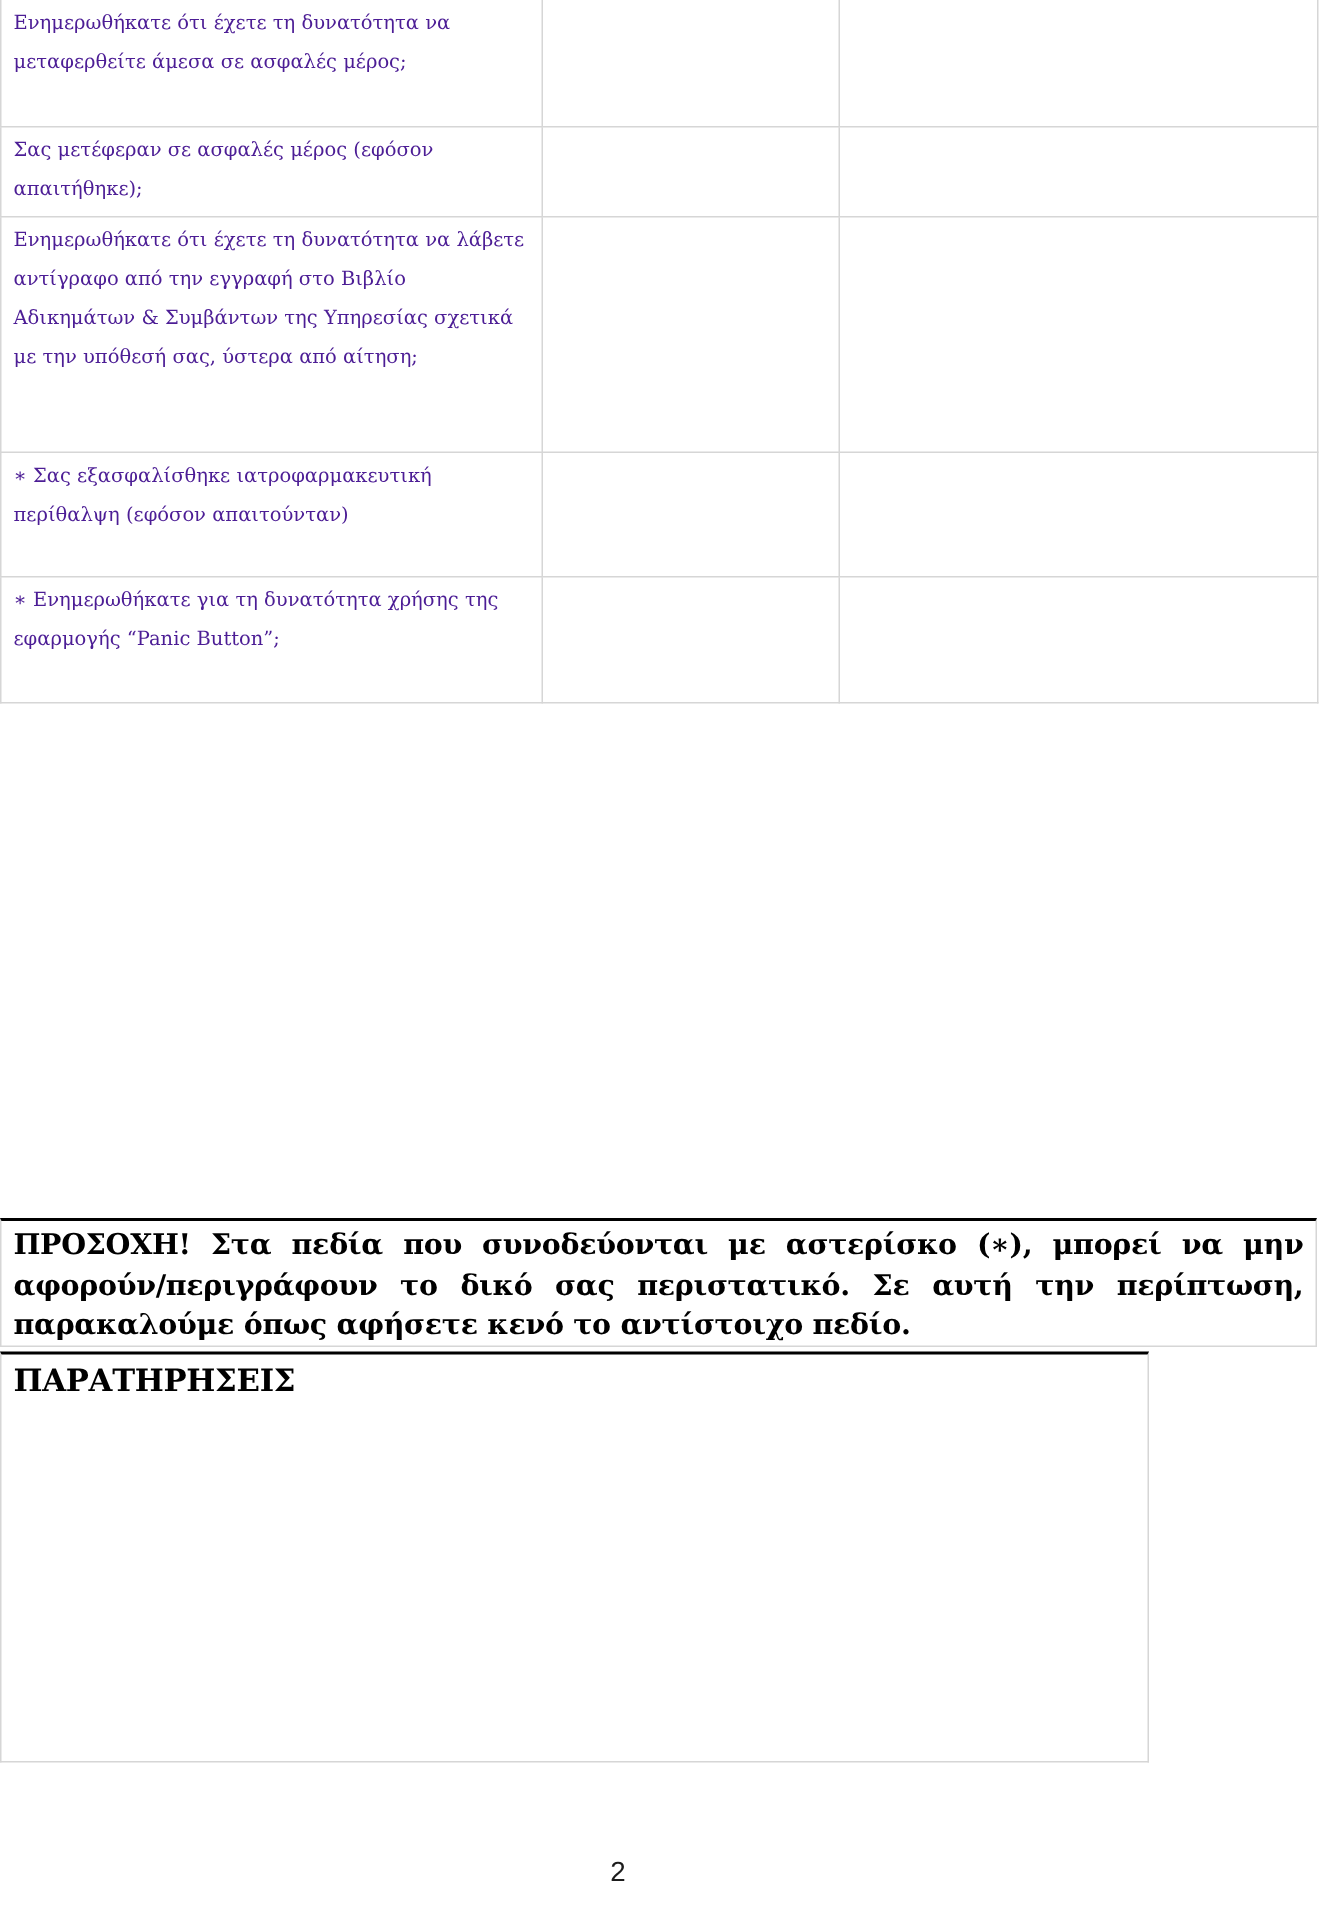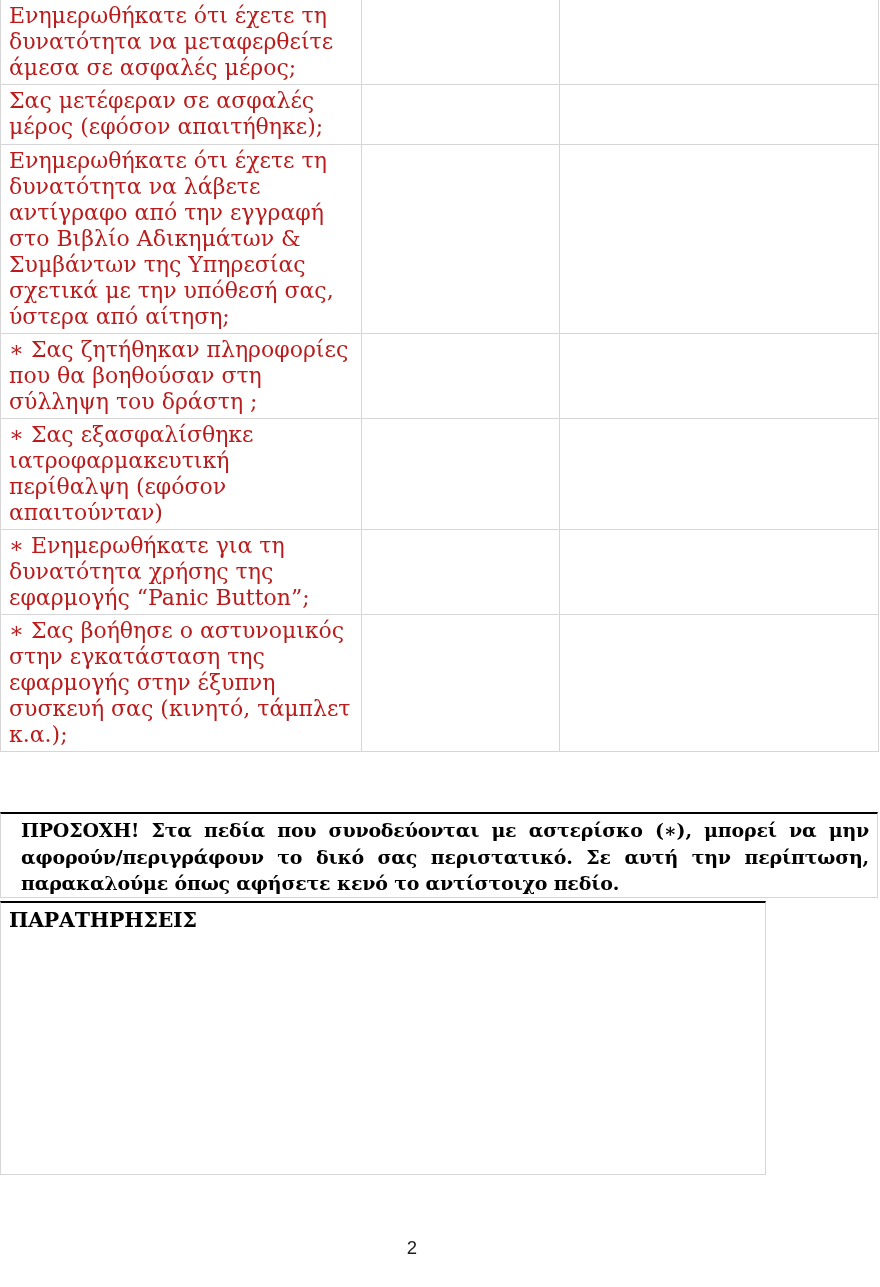--- a/index.html
+++ b/index.html
@@ -16,39 +16,39 @@
   table.qtable {
     position:absolute; top:0; left:0;
     width:878px;
     border-collapse:collapse;
     table-layout:fixed;
   }
   table.qtable td {
     border:1px solid #d6d6d6;
     vertical-align:top;
     padding:3px 7px 3px 8px;
-    font-size:22px;
+    font-size:13px;
     line-height:26px;
-    color:#b91c1c;
+    color:#4c1d95;
     overflow:hidden;
   }
   table.qtable tr:first-child td { border-top:none; }
   .r1{height:84px}.r2{height:60px}.r3{height:157px}.r4{height:84px}
   .r5{height:83px}.r6{height:85px}.r7{height:59px}.r8{height:84px}.r9{height:110px}
 
   
   .attention {
     position:absolute; top:812px; left:0;
     width:878px; height:86px;
     box-sizing:border-box;
     border-top:2.5px solid #000000;
     border-left:1px solid #d6d6d6;
     border-right:1px solid #d6d6d6;
     border-bottom:1px solid #d6d6d6;
-    padding:3px 8px 0 20px;
+    padding:3px 8px 0 8px;
     font-weight:bold;
     font-size:19px;
     line-height:26.5px;
     text-align:justify;
     letter-spacing:-0.2px;
     color:#000000;
   }
 
   
   .remarks {
@@ -105,37 +105,27 @@
   <tr class="r2">
     <td>Σας μετέφεραν σε ασφαλές μέρος (εφόσον απαιτήθηκε);</td>
     <td></td>
     <td></td>
   </tr>
   <tr class="r3">
     <td>Ενημερωθήκατε ότι έχετε τη δυνατότητα να λάβετε αντίγραφο από την εγγραφή στο Βιβλίο Αδικημάτων &amp; Συμβάντων της Υπηρεσίας σχετικά με την υπόθεσή σας,  ύστερα από αίτηση;</td>
     <td></td>
     <td></td>
   </tr>
-  <tr class="r4">
-    <td>∗ Σας ζητήθηκαν πληροφορίες που θα βοηθούσαν στη σύλληψη του δράστη ;</td>
-    <td></td>
-    <td></td>
-  </tr>
   <tr class="r5">
     <td>∗ Σας εξασφαλίσθηκε ιατροφαρμακευτική περίθαλψη (εφόσον απαιτούνταν)</td>
     <td></td>
     <td></td>
   </tr>
   <tr class="r8">
     <td>∗ Ενημερωθήκατε για τη δυνατότητα χρήσης της εφαρμογής “Panic Button”;</td>
-    <td></td>
-    <td></td>
-  </tr>
-  <tr class="r9">
-    <td>∗ Σας βοήθησε  ο αστυνομικός στην εγκατάσταση της εφαρμογής στην έξυπνη συσκευή σας (κινητό, τάμπλετ κ.α.);</td>
     <td></td>
     <td></td>
   </tr>
 </tbody>
   </table>
 
 <div class="attention">
   <span>ΠΡΟΣΟΧΗ! Στα πεδία που συνοδεύονται με αστερίσκο (∗), μπορεί να μην αφορούν/περιγράφουν το δικό σας περιστατικό. Σε αυτή την περίπτωση, παρακαλούμε όπως αφήσετε κενό το  αντίστοιχο πεδίο.</span>
 </div>
 

